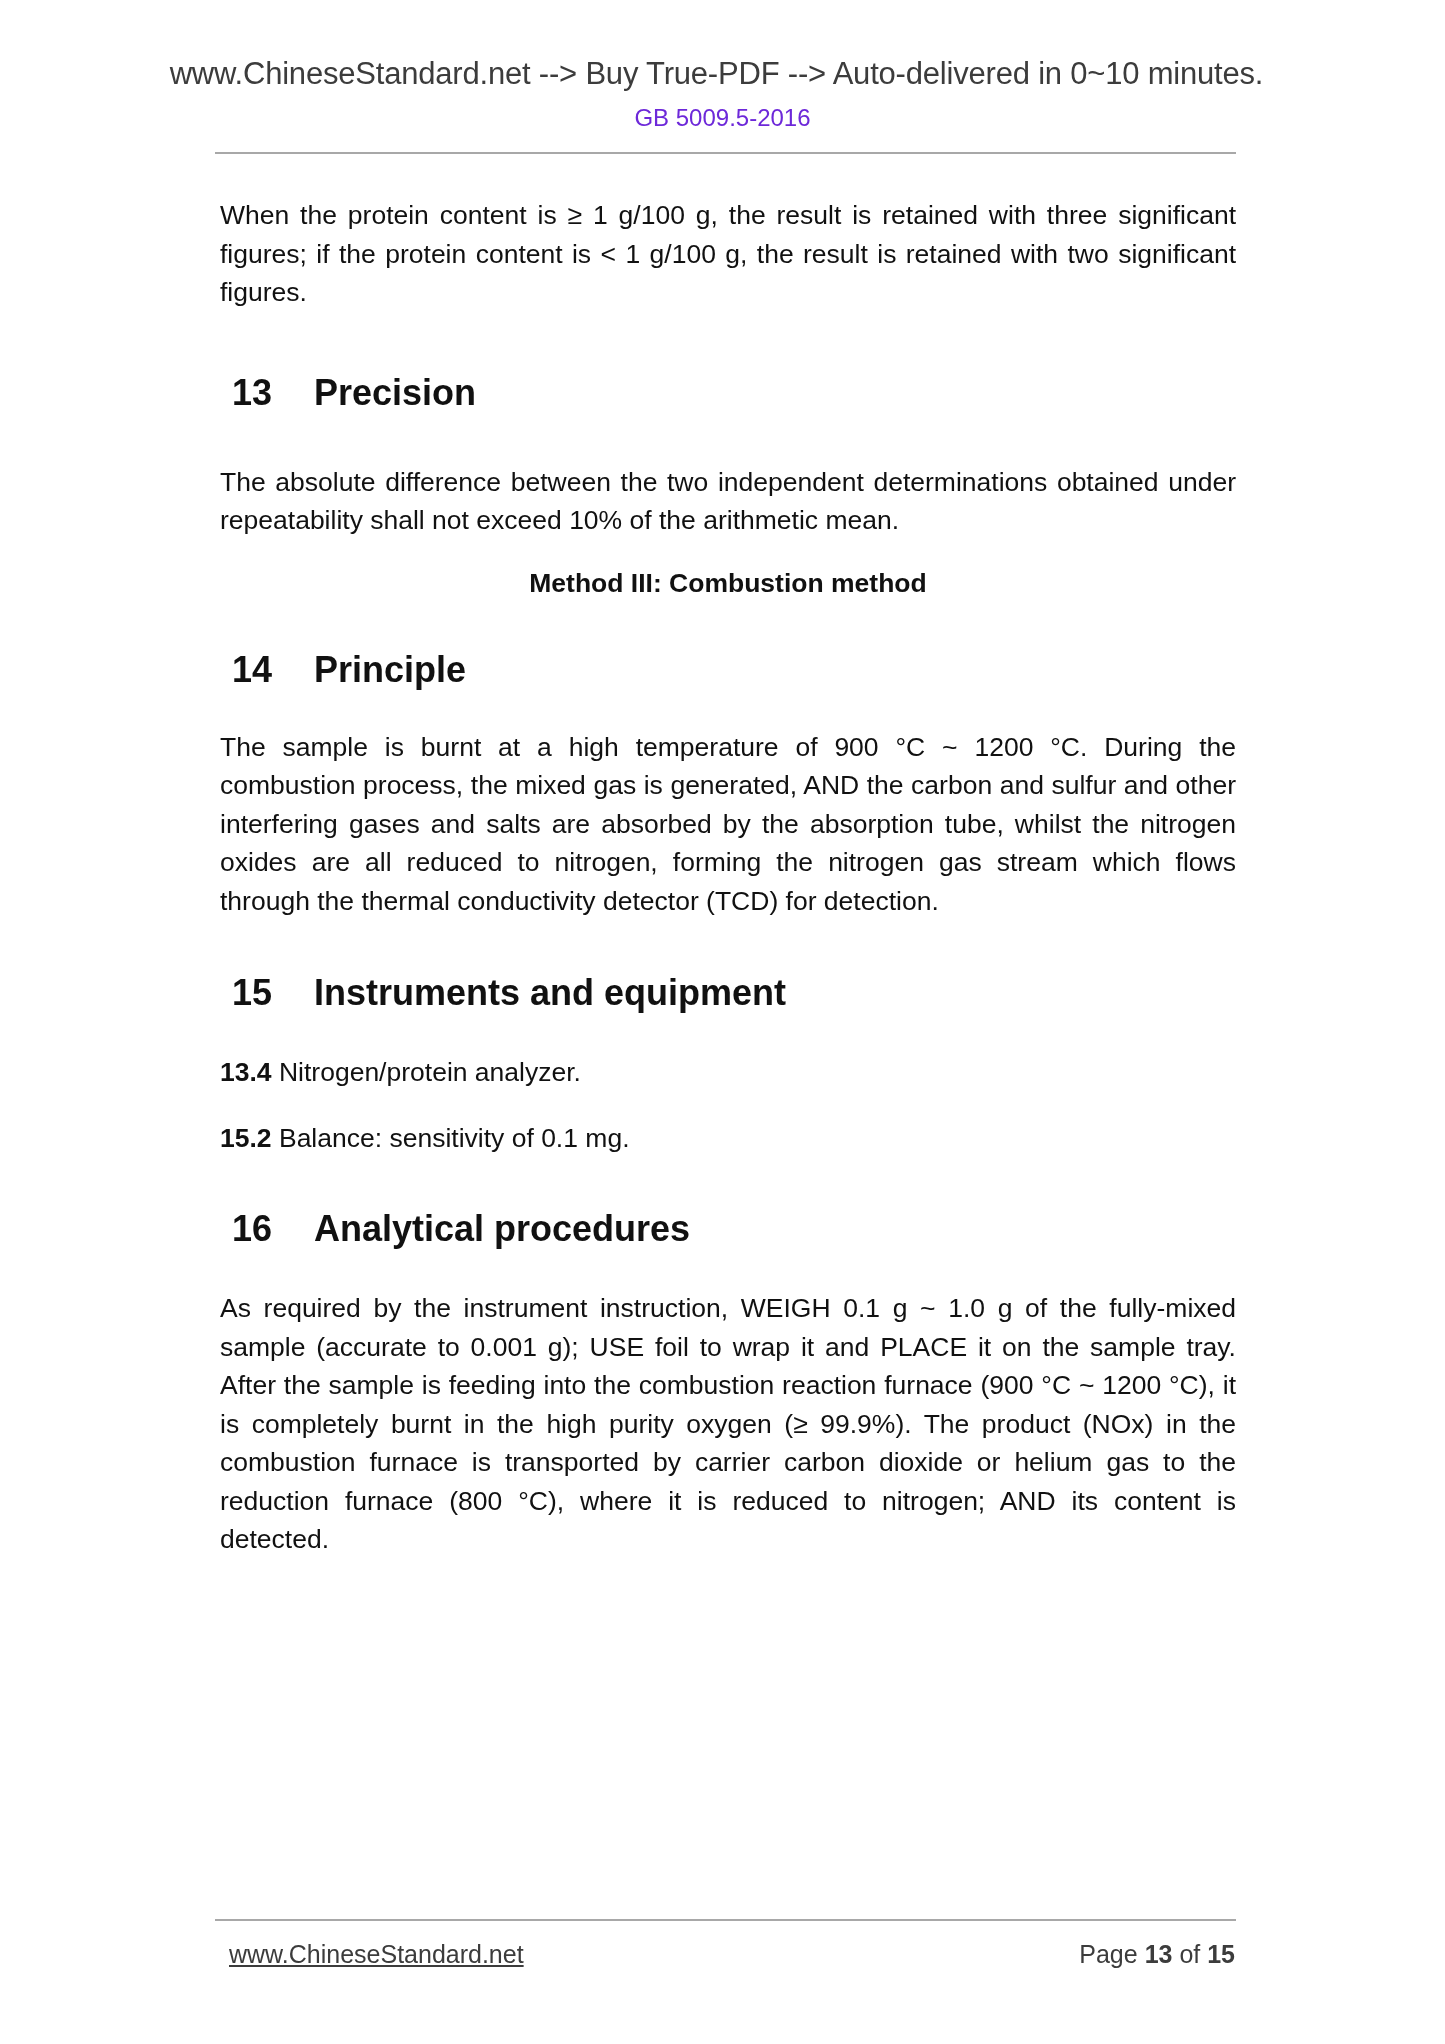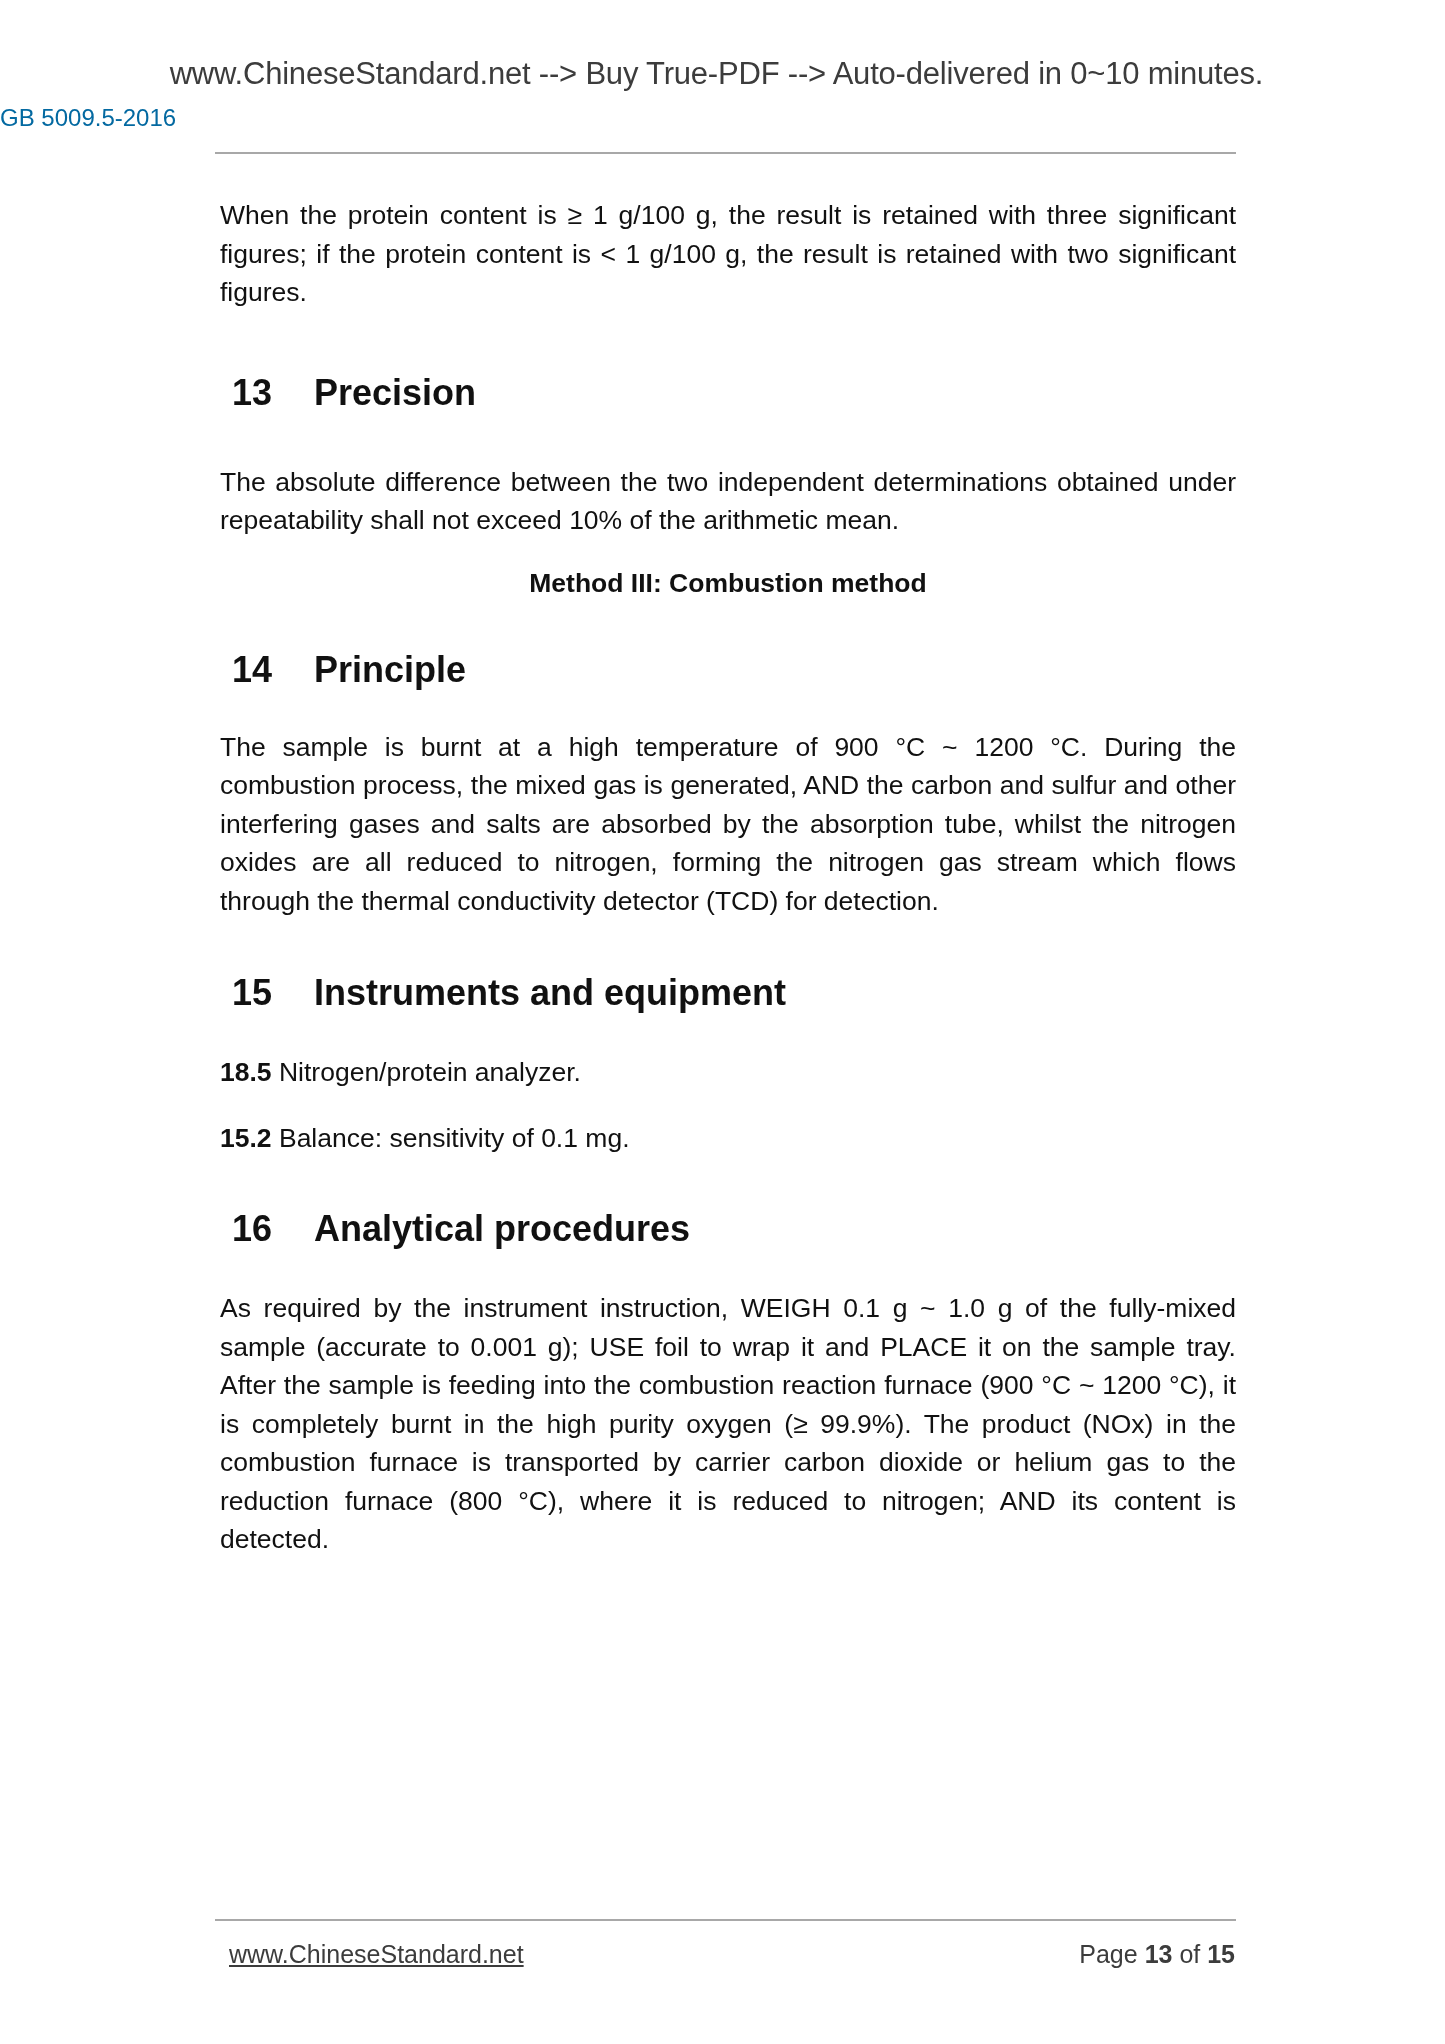--- a/index.html
+++ b/index.html
@@ -23,23 +23,23 @@
       text-align: center;
       font-size: 31px;
       color: #3c3c3c;
       letter-spacing: -0.2px;
     }
     .header-line2 {
       position: absolute;
       top: 104px;
       left: 0;
       width: 1445px;
-      text-align: left;
+      text-align: center;
       font-size: 24px;
-      color: #0369a1;
+      color: #6d28d9;
     }
     .rule-top {
       position: absolute;
       top: 152px;
       left: 215px;
       width: 1021px;
       height: 0;
       border-top: 2px solid #a8a8a8;
     }
     .content {
@@ -123,21 +123,21 @@
 
   <h2 class="section" style="margin-top:46px;">
     <span class="num">14</span><span>Principle</span>
   </h2>
   <p class="body" style="margin-top:36px;">The sample is burnt at a high temperature of 900 °C ~ 1200 °C. During the combustion process, the mixed gas is generated, AND the carbon and sulfur and other interfering gases and salts are absorbed by the absorption tube, whilst the nitrogen oxides are all reduced to nitrogen, forming the nitrogen gas stream which flows through the thermal conductivity detector (TCD) for detection.</p>
 
   <h2 class="section" style="margin-top:51px;">
     <span class="num">15</span><span>Instruments and equipment</span>
   </h2>
   <p class="sub-item" style="margin-top:38px;">
-    <span class="sub-num">18.5</span>
+    <span class="sub-num">13.4</span>
     <span>Nitrogen/protein analyzer.</span>
   </p>
   <p class="sub-item" style="margin-top:28px;">
     <span class="sub-num">15.2</span>
     <span>Balance: sensitivity of 0.1 mg.</span>
   </p>
 
   <h2 class="section" style="margin-top:50px;">
     <span class="num">16</span><span>Analytical procedures</span>
   </h2>

